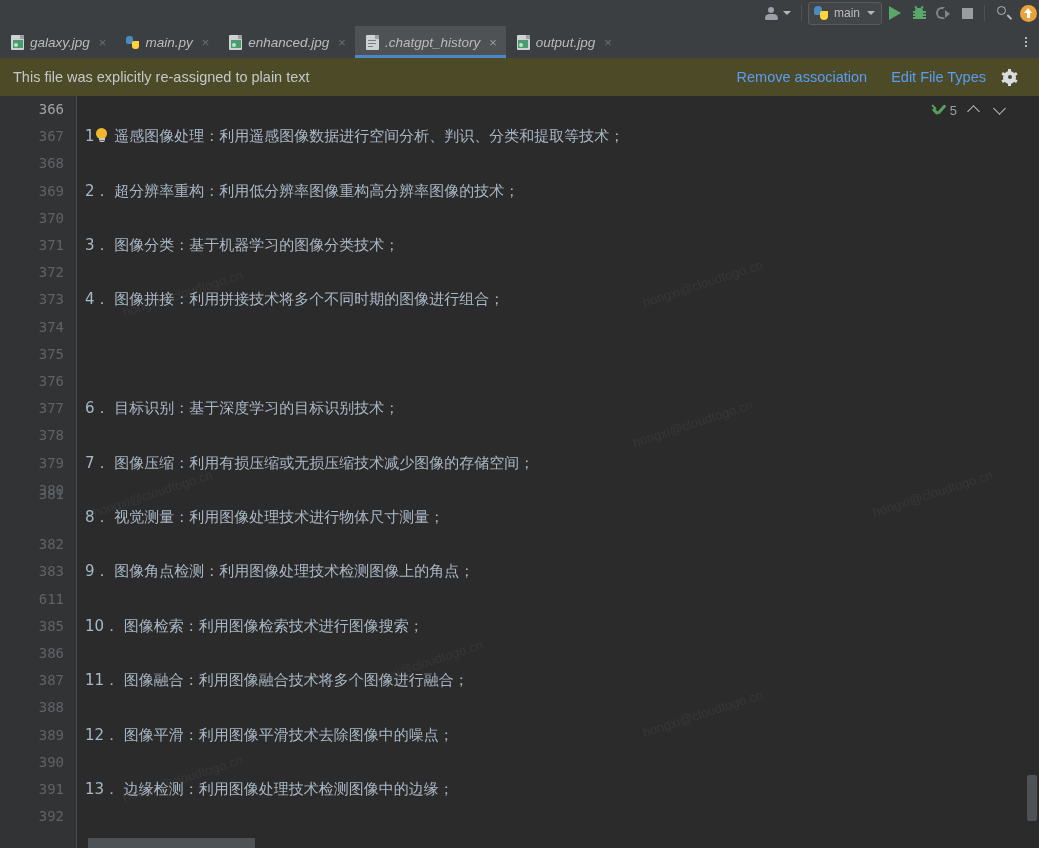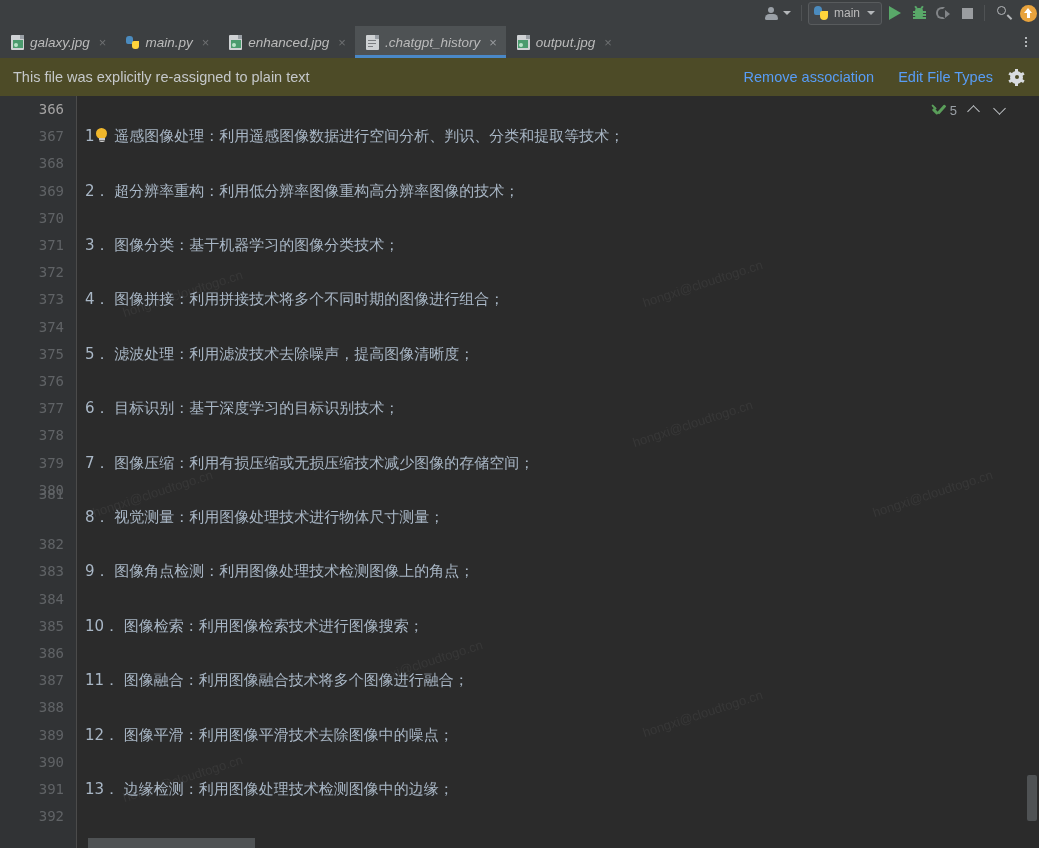--- a/index.html
+++ b/index.html
@@ -221,21 +221,21 @@
   }
   .vdots span { display: block; width: 2px; height: 2px; background: #b4b7ba; margin: 2px 0; }
 
   
   .banner {
     position: absolute; left: 0; top: 58px;
     width: 1039px; height: 38px;
     background: #4d4b27;
     display: flex; align-items: center;
     box-sizing: border-box;
-    padding: 0 15px 0 13px;
+    padding: 0 22px 0 13px;
   }
   .banner-text { color: #c5c8ca; font-size: 14.5px; }
   .banner-actions { margin-left: auto; display: flex; align-items: center; }
   .banner-link {
     color: #589df6; font-size: 14.5px; margin-left: 24px;
   }
   .gear {
     margin-left: 16px; width: 15px; height: 15px; position: relative;
   }
   .gear .ring {
@@ -573,21 +573,21 @@
       <div class="row" style="top:385px">  
           <span class="lnum">381</span>
         </div>
       <div class="row" style="top:435.2px">
           <span class="lnum">382</span>
         </div>
       <div class="row" style="top:462.4px">
           <span class="lnum">383</span>
         </div>
       <div class="row" style="top:489.6px">
-          <span class="lnum">384</span>
+          <span class="lnum">611</span>
         </div>
       <div class="row" style="top:516.8px">
           <span class="lnum">385</span>
         </div>
       <div class="row" style="top:544px">  
           <span class="lnum">386</span>
         </div>
       <div class="row" style="top:571.2px">
           <span class="lnum">387</span>
         </div>
@@ -631,23 +631,20 @@
           <div class="ctext">3． 图像分类：基于机器学习的图像分类技术；</div>
         </div>
       <div class="row" style="top:163.2px">
           <div class="ctext"></div>
         </div>
       <div class="row" style="top:190.4px">
           <div class="ctext">4． 图像拼接：利用拼接技术将多个不同时期的图像进行组合；</div>
         </div>
       <div class="row" style="top:217.6px">
           <div class="ctext"></div>
-        </div>
-      <div class="row" style="top:244.8px">
-          <div class="ctext">5． 滤波处理：利用滤波技术去除噪声，提高图像清晰度；</div>
         </div>
       <div class="row" style="top:272px">
           <div class="ctext"></div>
         </div>
       <div class="row" style="top:299.2px">
           <div class="ctext">6． 目标识别：基于深度学习的目标识别技术；</div>
         </div>
       <div class="row" style="top:326.4px">
           <div class="ctext"></div>
         </div>

